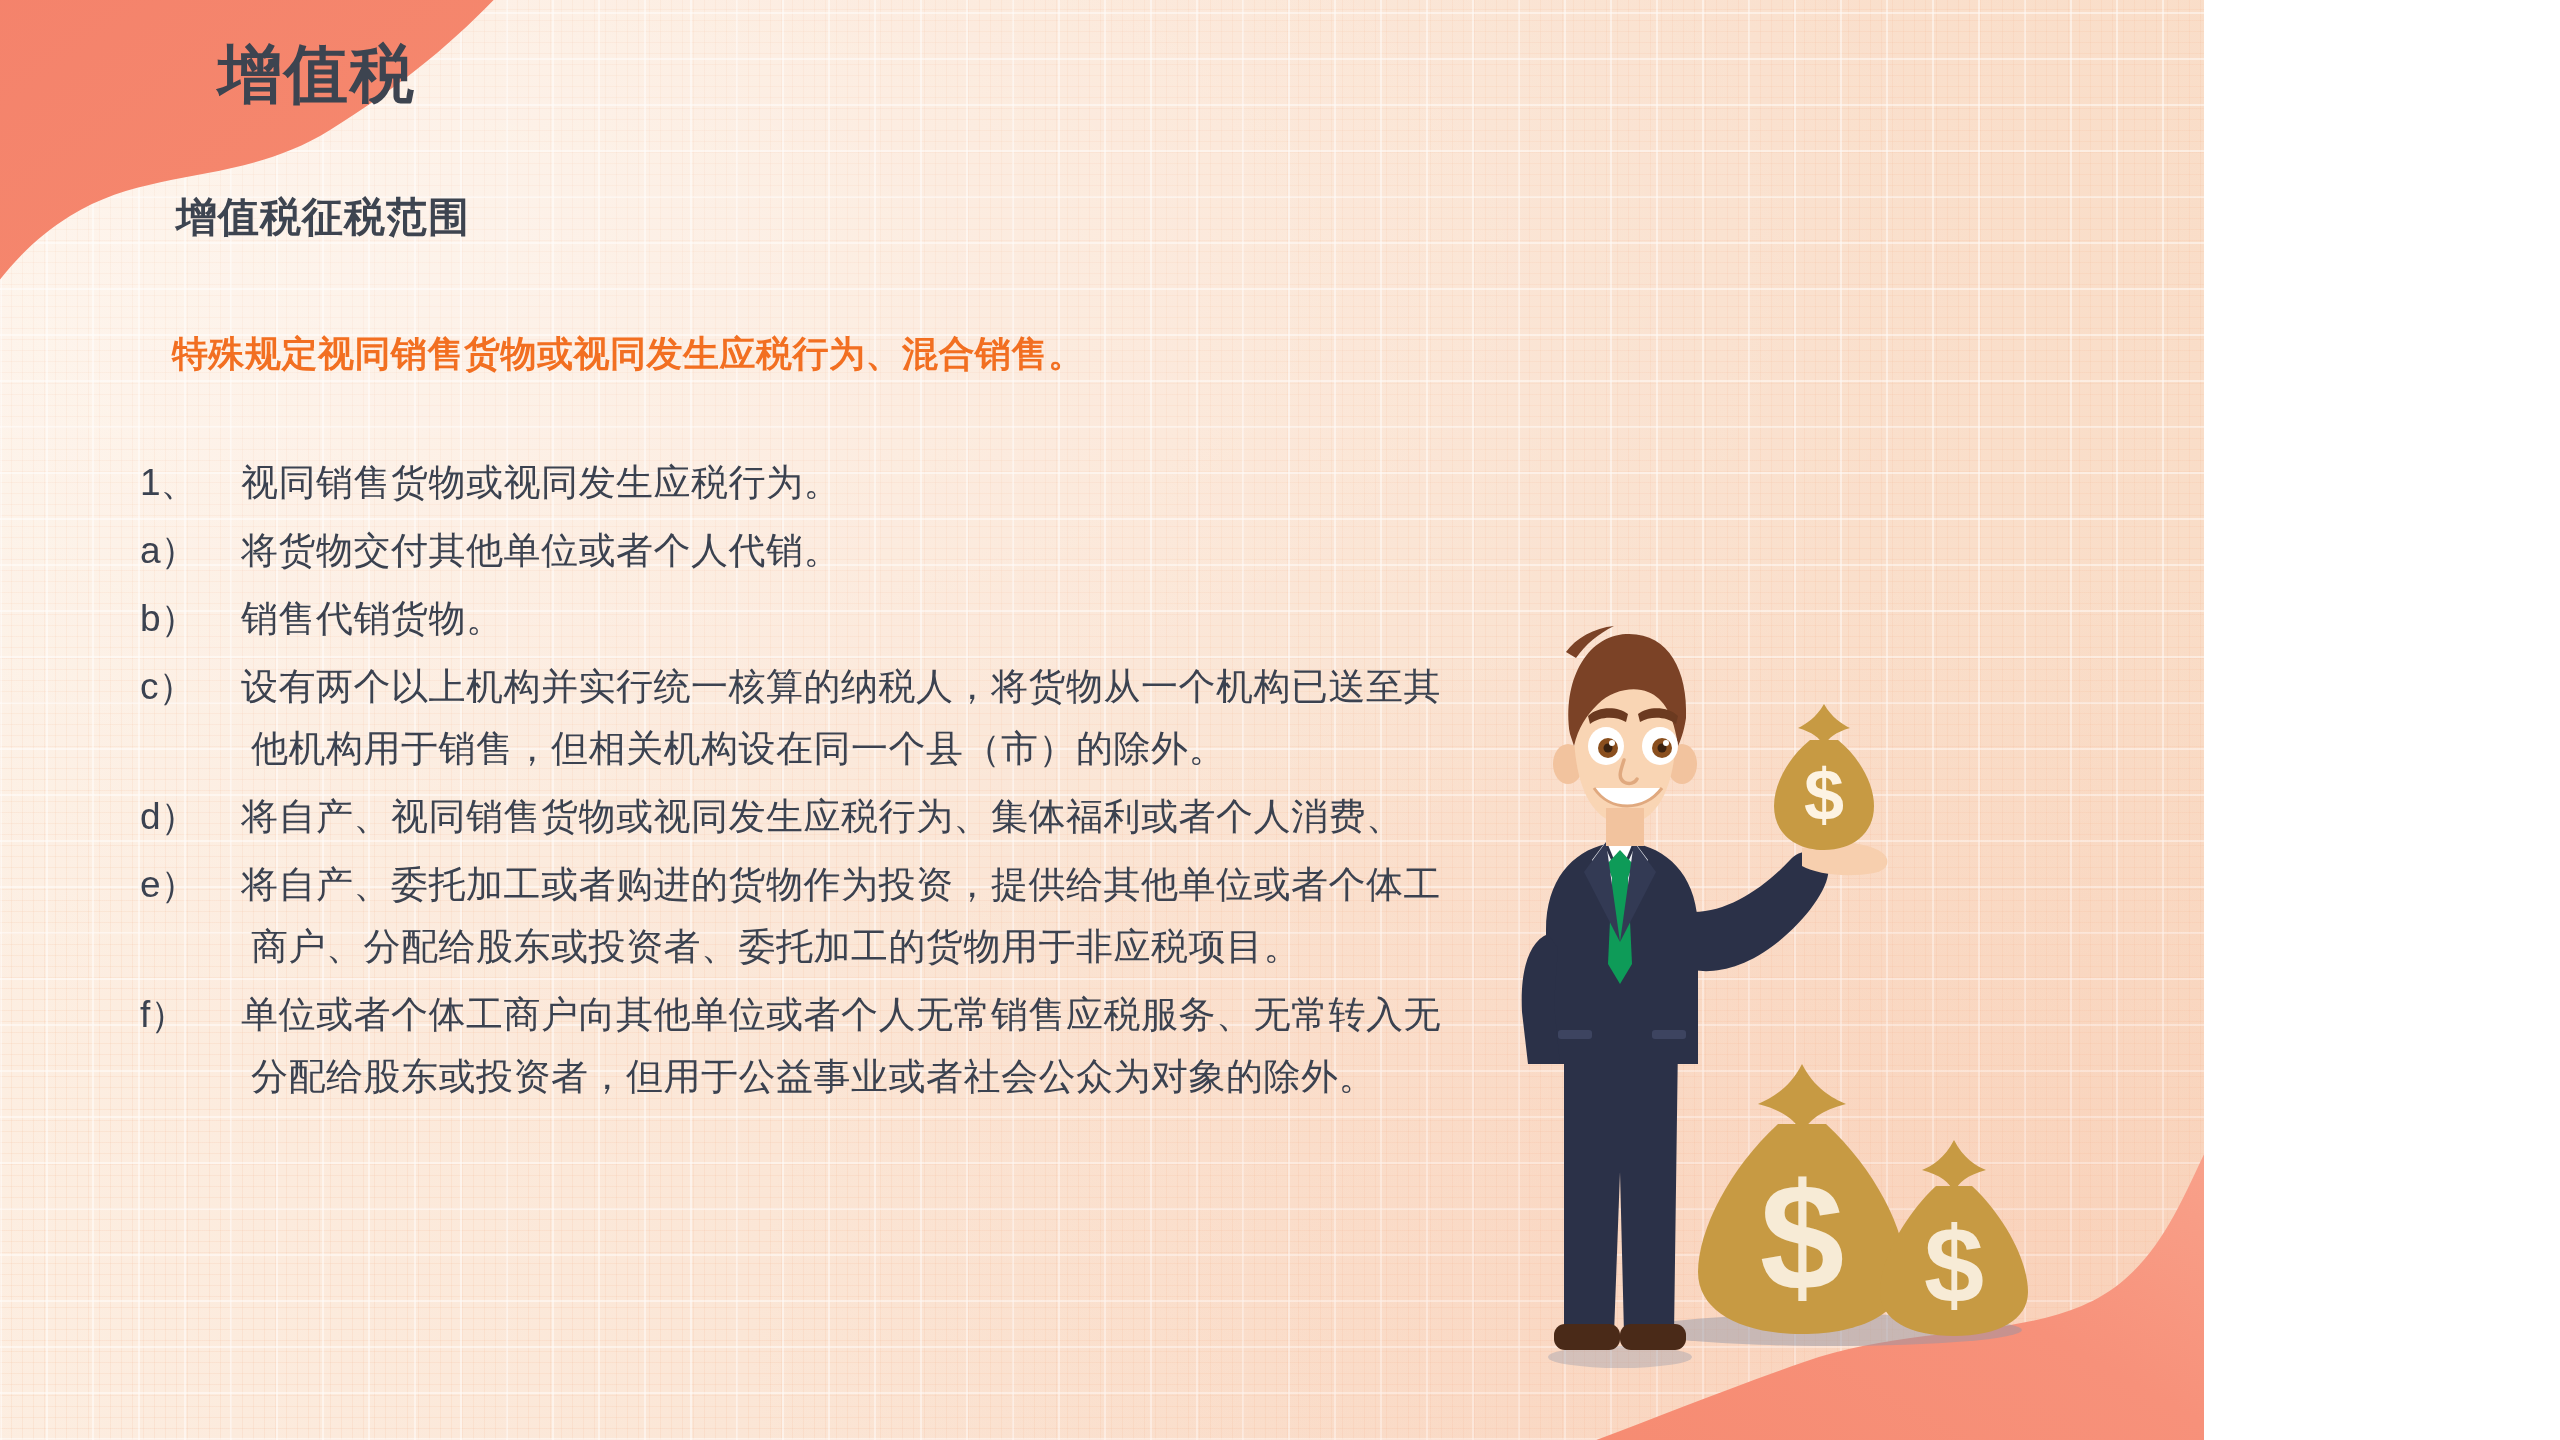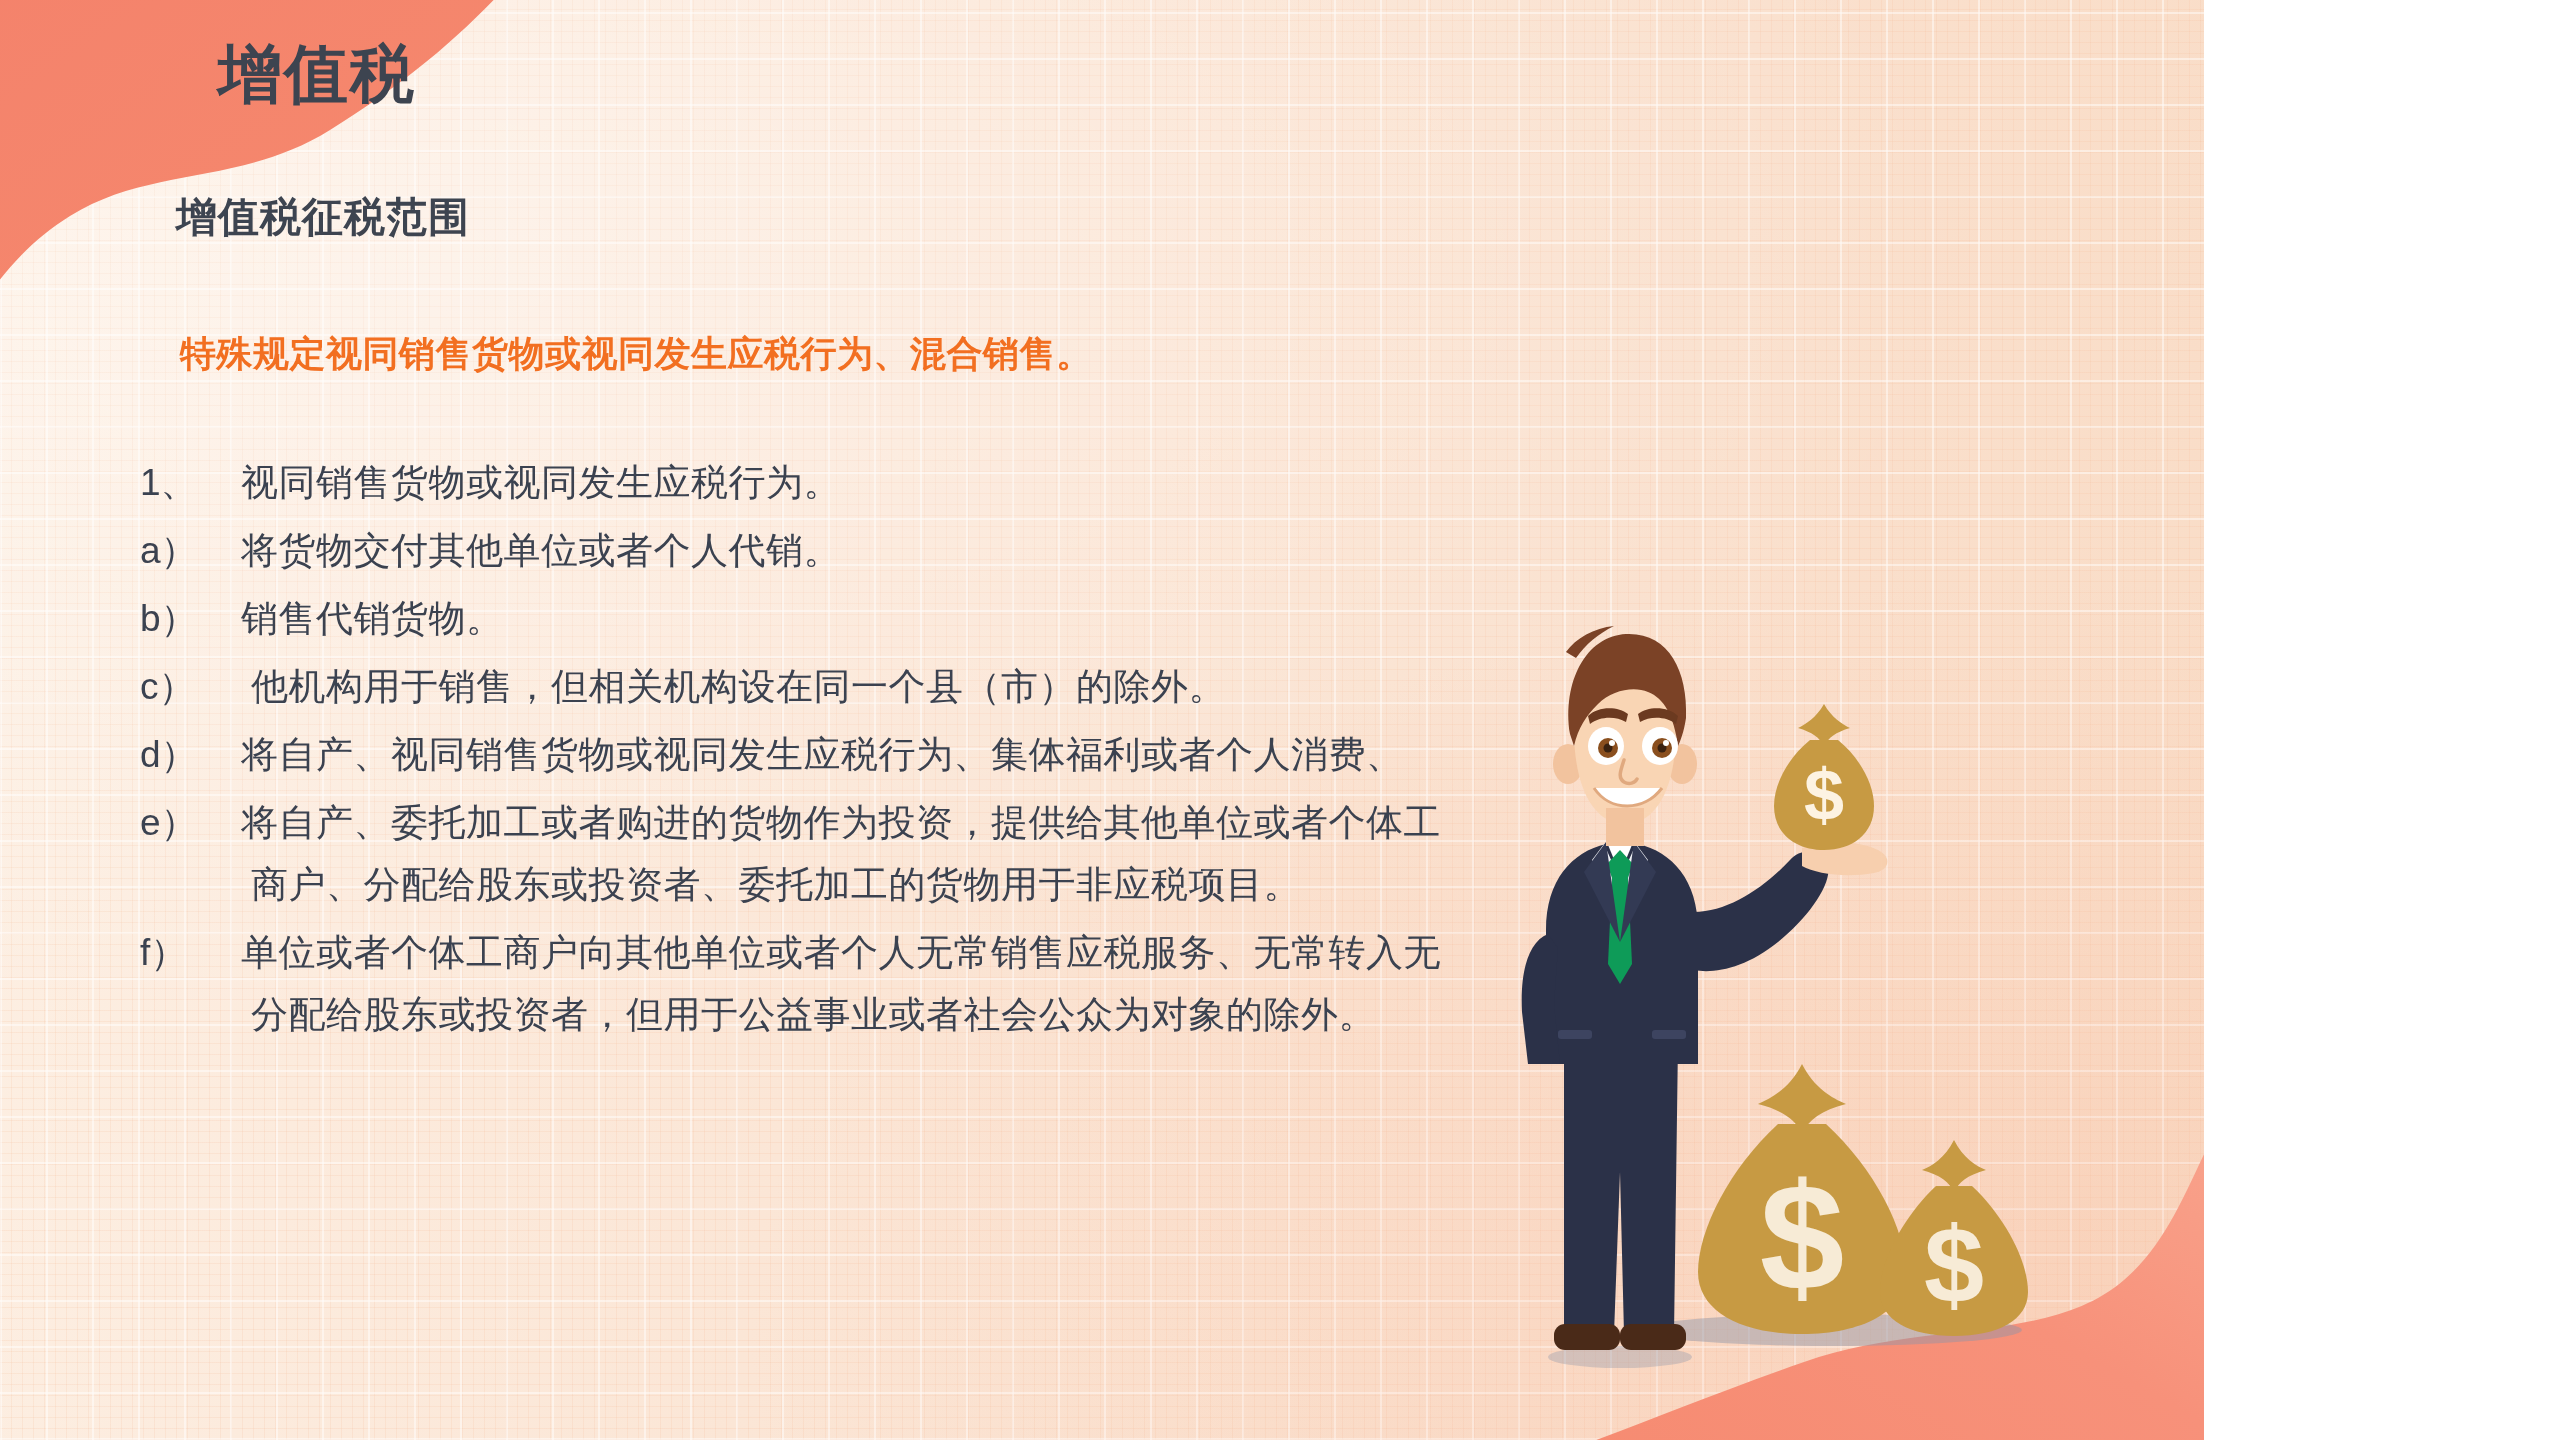--- a/index.html
+++ b/index.html
@@ -85,21 +85,21 @@
     left: 176px; top: 194px;
     font-size: 41px;
     font-weight: 700;
     color: #3d4450;
     letter-spacing: 1px;
     line-height: 1.15;
     white-space: nowrap;
   }
   .lead {
     position: absolute;
-    left: 180px; top: 332px;
+    left: 172px; top: 332px;
     font-size: 36px;
     font-weight: 700;
     color: #f26f21;
     letter-spacing: 0.5px;
     line-height: 1.2;
     white-space: nowrap;
   }
 
   .body-list {
     position: absolute;
@@ -205,20 +205,21 @@
     <div class="item">
       <div class="marker">b）</div>
       <div class="item-lines">
         <div class="line">销售代销货物。</div>
       </div>
     </div>
 
     <div class="item">
       <div class="marker">c）</div>
       <div class="item-lines">
+        <div class="line">设有两个以上机构并实行统一核算的纳税人，将货物从一个机构已送至其</div>
         <div class="line indent">他机构用于销售，但相关机构设在同一个县（市）的除外。</div>
       </div>
     </div>
 
     <div class="item">
       <div class="marker">d）</div>
       <div class="item-lines">
         <div class="line">将自产、视同销售货物或视同发生应税行为、集体福利或者个人消费、</div>
       </div>
     </div>

